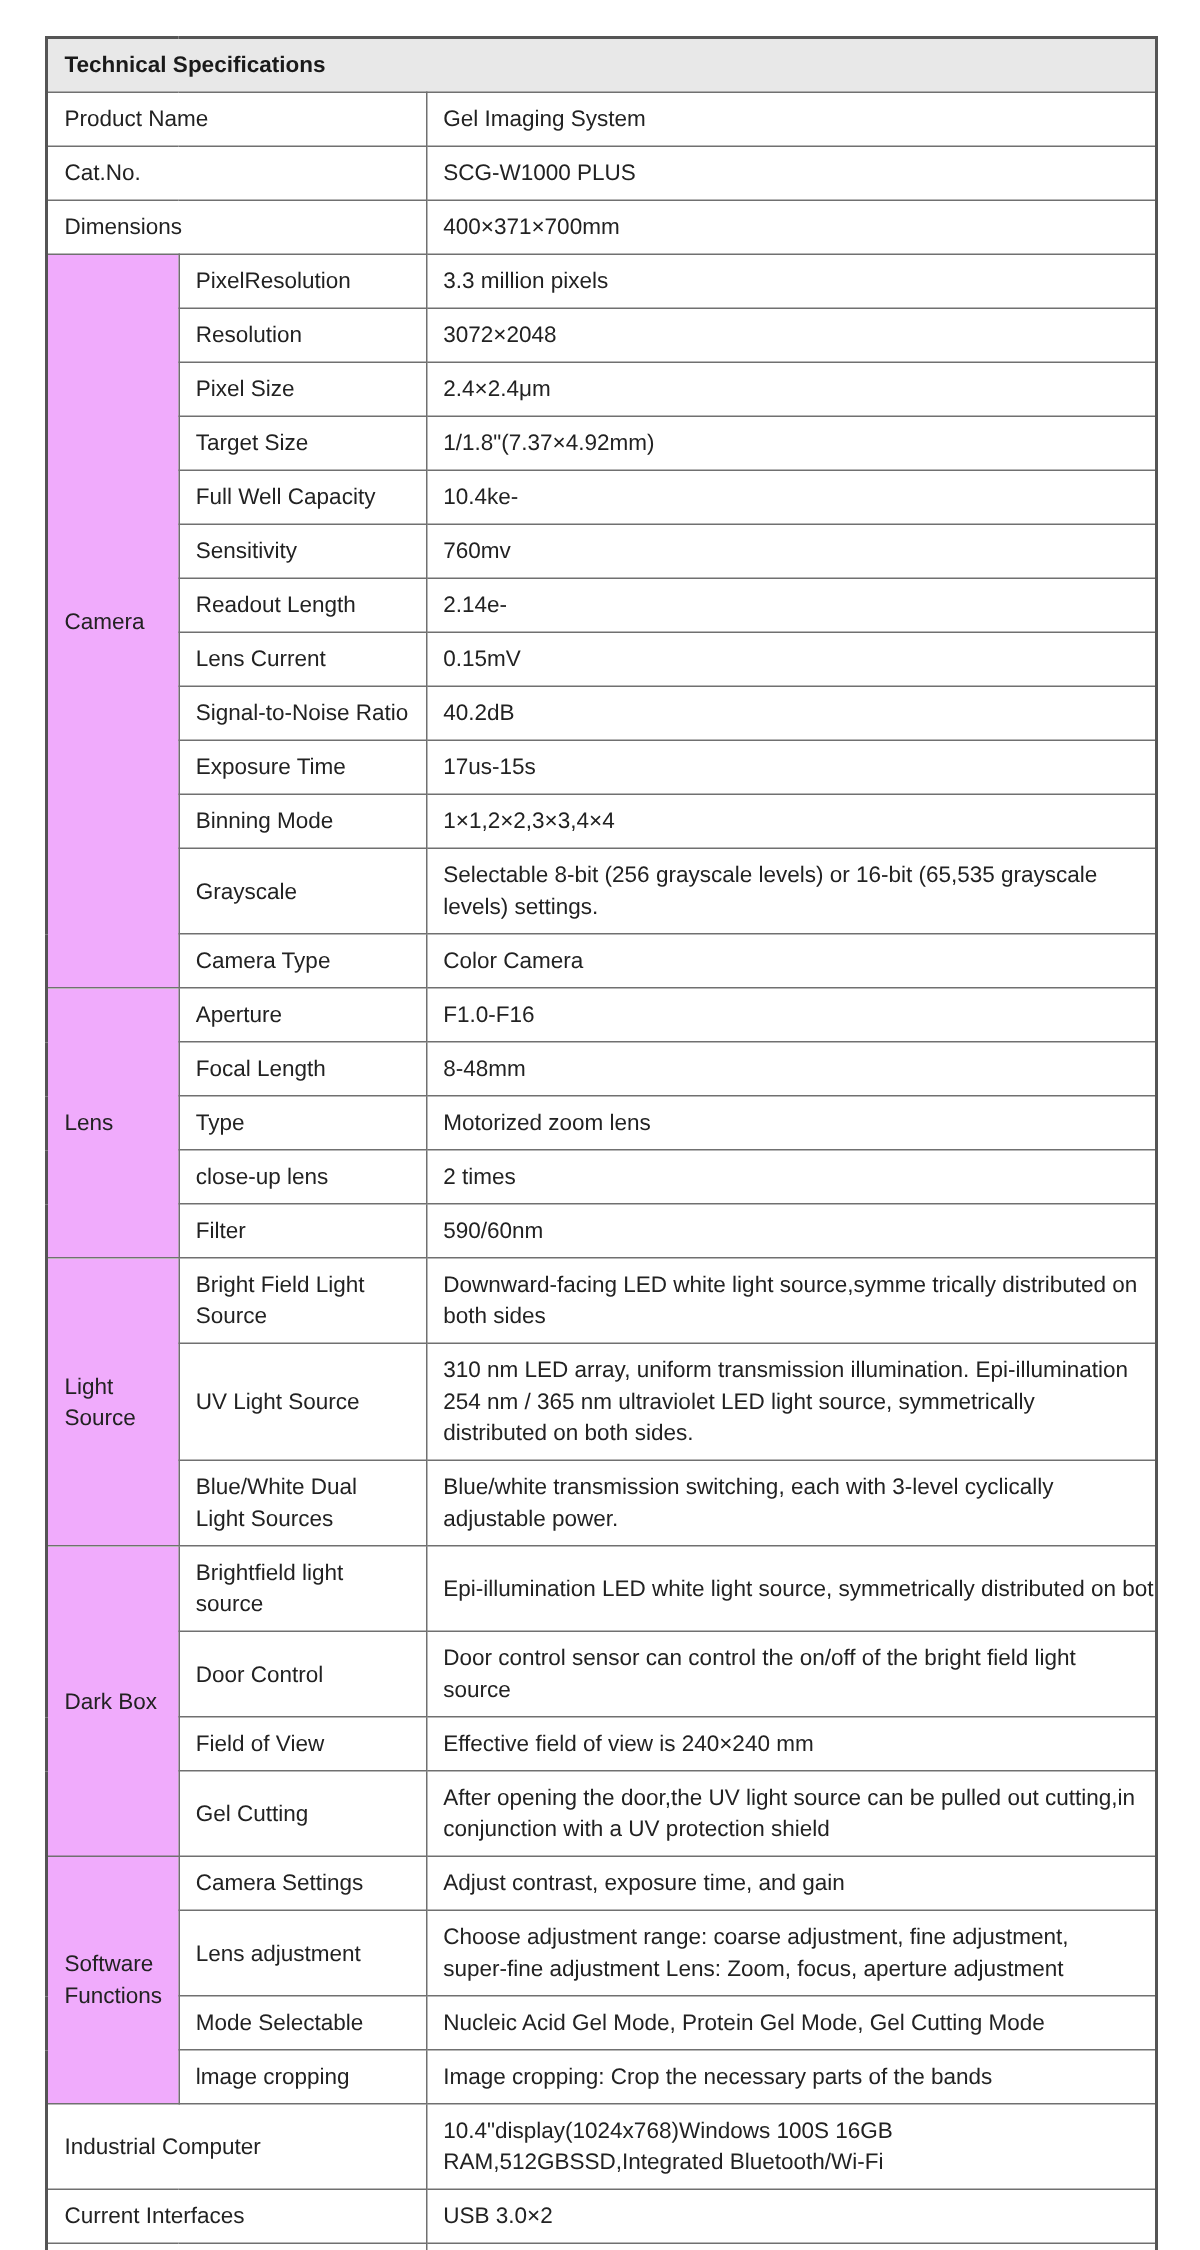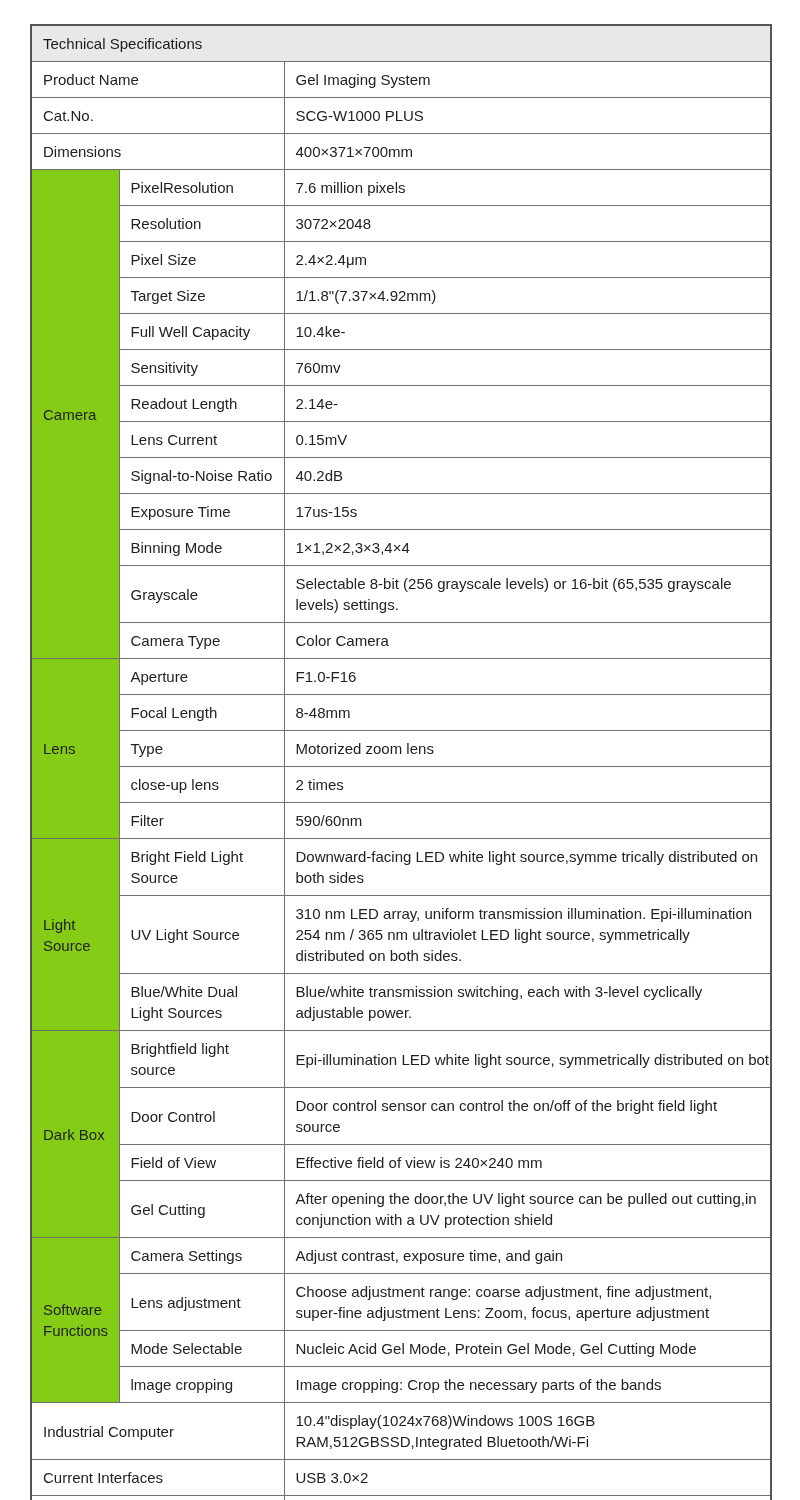--- a/index.html
+++ b/index.html
@@ -27,26 +27,26 @@
   table.spec-table th,
   table.spec-table td {
     border: 1px solid #707070;
     padding: 7px 11px;
     text-align: left;
     vertical-align: middle;
     overflow: hidden;
   }
   thead th.table-title {
     background: #e8e8e8;
-    font-weight: normal;
+    font-weight: bold;
     font-size: 15px;
     color: #1a1a1a;
   }
   td.group-cell {
-    background: #84cc16;
+    background: #f0abfc;
     vertical-align: middle;
   }
   td.value-cell { }
   td.value-cell.clip {
     white-space: nowrap;
   }
 </style>
 </head>
 <body>
 
@@ -71,21 +71,21 @@
           <td class="label-cell simple" colspan="2">Cat.No.</td>
           <td class="value-cell">SCG-W1000 PLUS</td>
         </tr>
         <tr class="spec-row">
           <td class="label-cell simple" colspan="2">Dimensions</td>
           <td class="value-cell">400×371×700mm</td>
         </tr>
         <tr class="spec-row">
           <td class="group-cell" rowspan="13">Camera</td>
           <td class="label-cell">PixelResolution</td>
-          <td class="value-cell">7.6 million pixels</td>
+          <td class="value-cell">3.3 million pixels</td>
         </tr>
         <tr class="spec-row">
           <td class="label-cell">Resolution</td>
           <td class="value-cell">3072×2048</td>
         </tr>
         <tr class="spec-row">
           <td class="label-cell">Pixel Size</td>
           <td class="value-cell">2.4×2.4μm</td>
         </tr>
         <tr class="spec-row">

